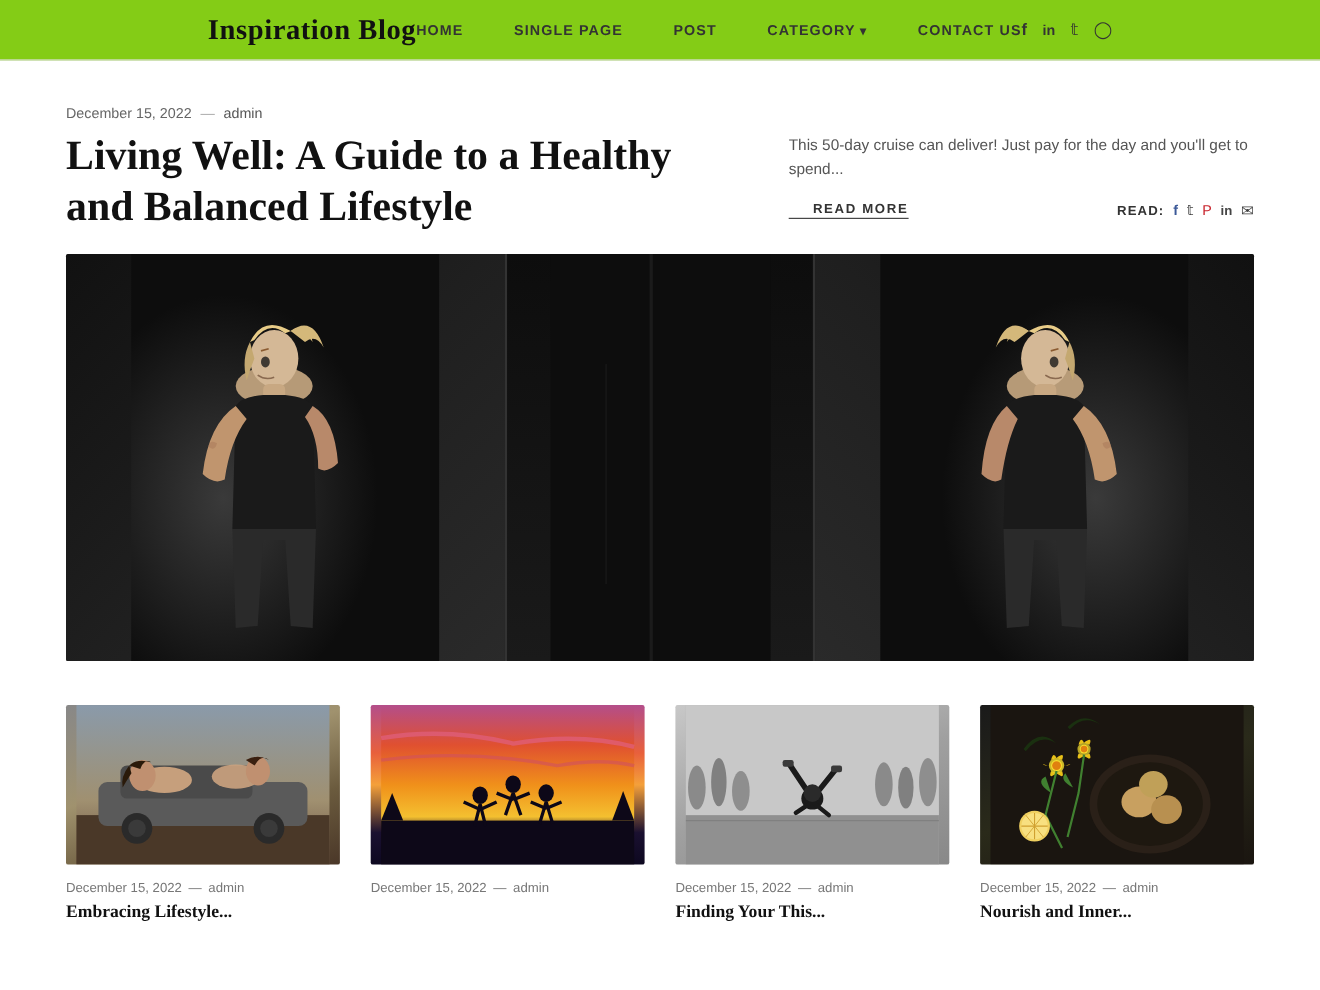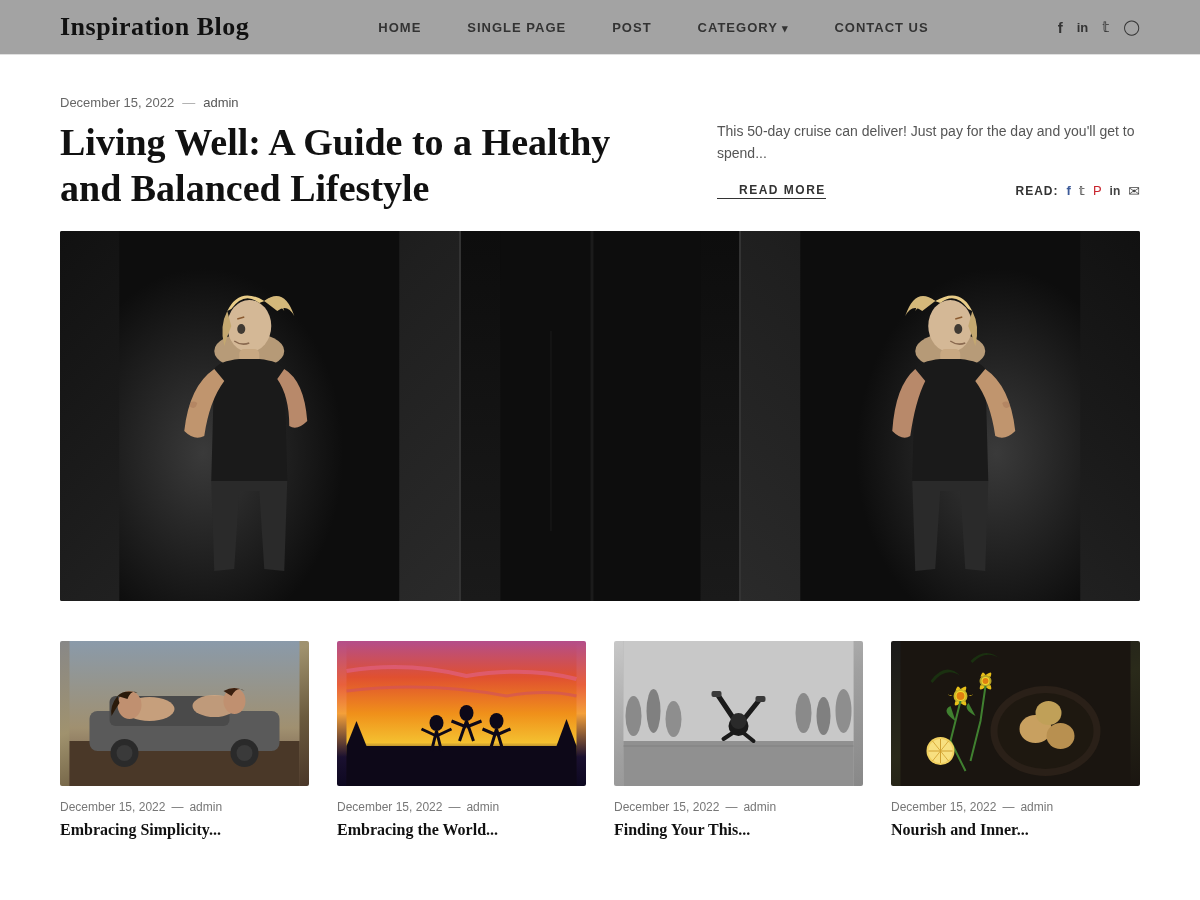--- a/index.html
+++ b/index.html
@@ -2,24 +2,24 @@
 <html><head>
   <meta charset="utf-8">
   <style>
     * { margin: 0; padding: 0; box-sizing: border-box; }
     body { font-family: Georgia, 'Times New Roman', serif; background: #fff; color: #222; width: 1200px; }
 
     
     header {
       display: flex;
       align-items: center;
-      justify-content: space-between;
+      justify-content: center;
       padding: 12px 60px;
       border-bottom: 1px solid #e0e0e0;
-      background: #a3a3a3;
+      background: #84cc16;
     }
     .site-title {
       font-size: 26px;
       font-weight: bold;
       font-family: Georgia, serif;
       letter-spacing: 0.5px;
       color: #111;
     }
     nav {
       display: flex;
@@ -384,21 +384,21 @@
           <circle cx="175" cy="112" r="14" fill="#2a2a2a"></circle>
           <circle cx="55" cy="112" r="8" fill="#3a3a3a"></circle>
           <circle cx="175" cy="112" r="8" fill="#3a3a3a"></circle>
         </svg>
       </div>
       <div class="grid-post-meta">
         <span>December 15, 2022</span>
         <span>—</span>
         <span>admin</span>
       </div>
-      <div class="grid-post-title">Embracing Simplicity...</div>
+      <div class="grid-post-title">Embracing Lifestyle...</div>
     </div>
 
     <div class="grid-post">
       <div class="grid-image img-sunset-jump">
         <svg viewBox="0 0 230 145" xmlns="http://www.w3.org/2000/svg">
           <defs>
             <linearGradient id="sunset" x1="0" y1="0" x2="0" y2="1">
               <stop offset="0%" stop-color="#b44e8a"></stop>
               <stop offset="25%" stop-color="#e05030"></stop>
               <stop offset="50%" stop-color="#f0901a"></stop>
@@ -428,21 +428,20 @@
           <ellipse cx="150" cy="80" rx="7" ry="8" fill="#0d0818"></ellipse>
           <path d="M150 88 L144 108 M150 88 L156 108" stroke="#0d0818" stroke-width="3"></path>
           <path d="M150 94 L136 88 M150 94 L164 88" stroke="#0d0818" stroke-width="3"></path>
         </svg>
       </div>
       <div class="grid-post-meta">
         <span>December 15, 2022</span>
         <span>—</span>
         <span>admin</span>
       </div>
-      <div class="grid-post-title">Embracing the World...</div>
     </div>
 
     <div class="grid-post">
       <div class="grid-image img-street-dance">
         <svg viewBox="0 0 230 145" xmlns="http://www.w3.org/2000/svg">
           <rect width="230" height="145" fill="#b0b0b0"></rect>
 
           <rect y="100" width="230" height="45" fill="#909090"></rect>
 
           <rect x="0" y="0" width="230" height="100" fill="#c8c8c8"></rect>

